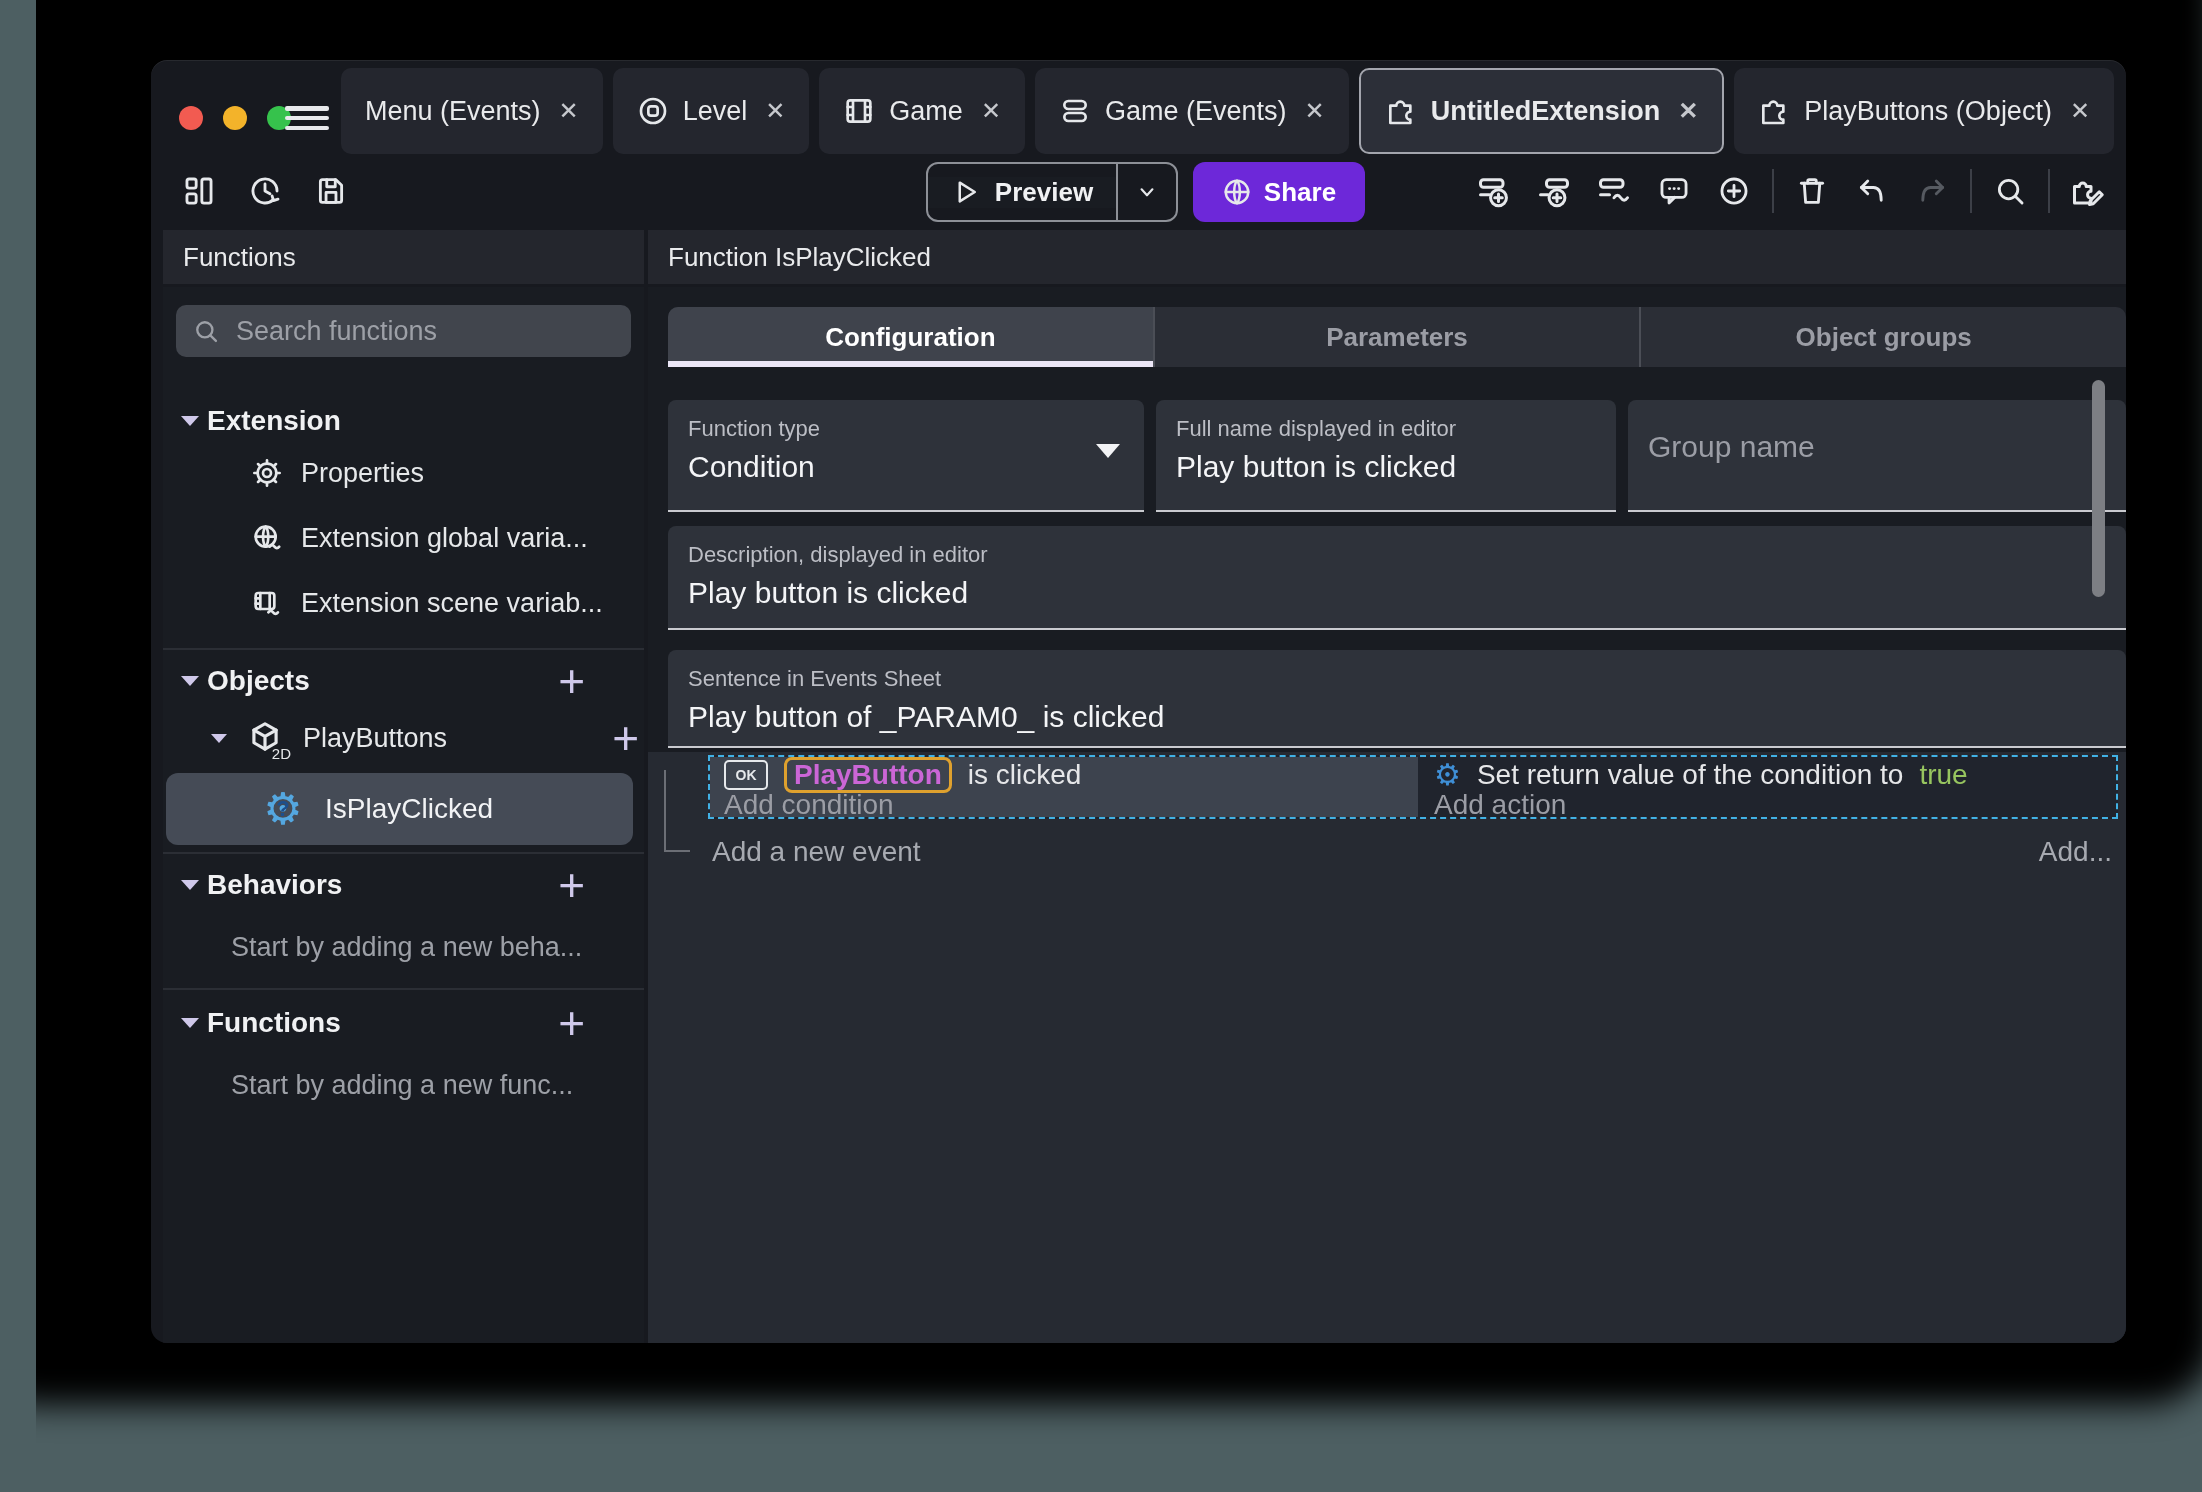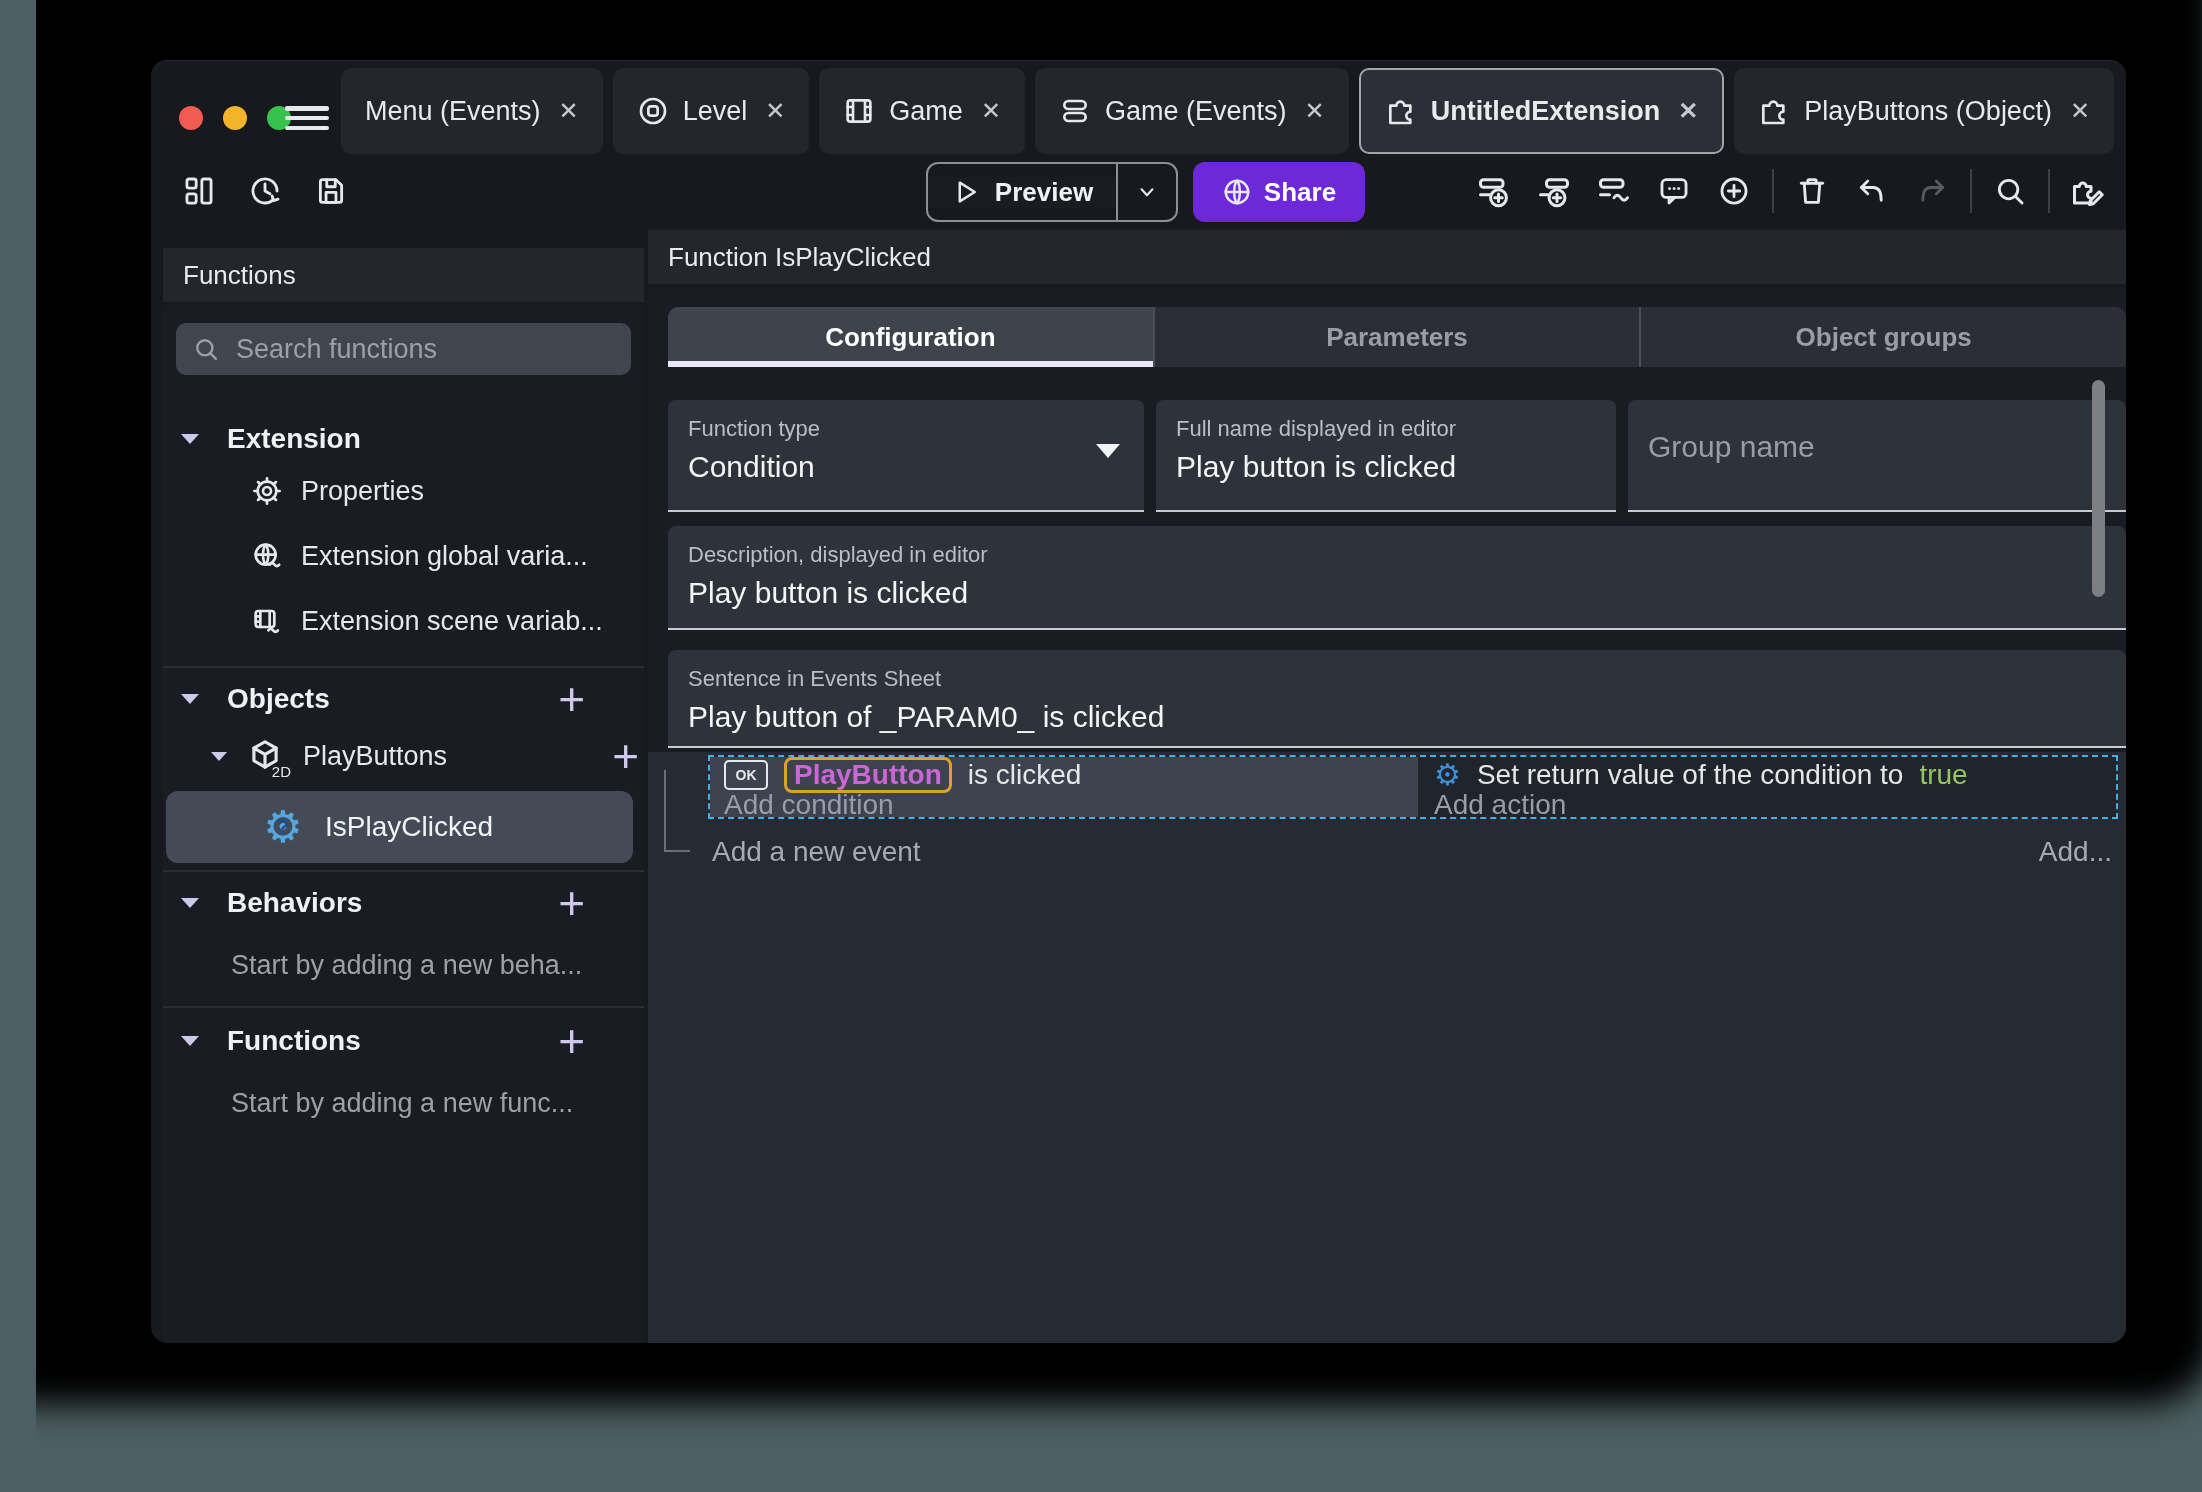--- a/index.html
+++ b/index.html
@@ -21,28 +21,28 @@
   .toolbar{left:0;top:95px;right:0;height:75px;}
   .tool-left{position:absolute;left:26px;top:14px;display:flex;gap:22px;align-items:center;}
   .icbtn{width:44px;height:44px;display:flex;align-items:center;justify-content:center;}
   .preview{position:absolute;left:775px;top:7px;width:252px;height:60px;border:2px solid #8d9097;border-radius:12px;box-sizing:border-box;display:flex;align-items:center;color:#f0f1f3;}
   .preview .main{flex:1;display:flex;align-items:center;justify-content:center;gap:14px;font-size:26px;font-weight:bold;}
   .preview .dd{width:58px;height:100%;border-left:2px solid #8d9097;display:flex;align-items:center;justify-content:center;}
   .share{position:absolute;left:1042px;top:7px;width:172px;height:60px;background:#6d28d9;border-radius:12px;display:flex;align-items:center;justify-content:center;gap:12px;color:#fff;font-size:26px;font-weight:bold;}
   .tool-right{position:absolute;right:16px;top:14px;display:flex;gap:16px;align-items:center;}
   .tdiv{width:2px;height:44px;background:#3c3f47;}
   
-  .sidebar{left:12px;top:188px;width:481px;bottom:0;background:#191c22;}
+  .sidebar{left:12px;top:170px;width:481px;bottom:0;background:#191c22;}
   .main{left:497px;top:170px;right:0;bottom:0;background:#191c22;}
   .phead{left:0;top:0;right:0;height:57px;background:#24262d;border-bottom:3px solid #17191f;display:flex;align-items:center;padding-left:20px;box-sizing:border-box;color:#e9eaec;font-size:26px;}
   
   .search{left:13px;top:75px;width:455px;height:52px;background:#41454d;border-radius:10px;display:flex;align-items:center;gap:14px;padding:0 16px;box-sizing:border-box;}
   .search input{background:transparent;border:none;outline:none;color:#a2a5ac;font-size:27px;font-family:inherit;width:100%;}
   .search input::placeholder{color:#9da0a7;}
-  .secrow{height:42px;display:flex;align-items:center;gap:28px;color:#f0f1f3;font-size:28px;font-weight:bold;}
+  .secrow{height:42px;display:flex;align-items:center;gap:8px;color:#f0f1f3;font-size:28px;font-weight:bold;}
   .tri{width:0;height:0;border-left:9px solid transparent;border-right:9px solid transparent;border-top:10px solid #cfc8ea;}
   .tri.sm{border-left-width:8px;border-right-width:8px;border-top-width:9px;}
   .plus{position:absolute;right:36px;color:#cfc8ea;font-size:46px;font-weight:300;line-height:40px;}
   .item{position:absolute;display:flex;align-items:center;gap:18px;color:#e6e8ea;font-size:27px;height:36px;}
   .emptytxt{position:absolute;color:#9da0a7;font-size:27px;}
   .sdiv{position:absolute;left:0;right:0;height:2px;background:#2b2e35;}
   .selrow{position:absolute;left:3px;width:467px;height:72px;background:#454b56;border-radius:12px;display:flex;align-items:center;gap:20px;padding-left:95px;box-sizing:border-box;color:#f2f3f5;font-size:28px;}
   .gearq{position:relative;width:44px;height:44px;display:flex;align-items:center;justify-content:center;}
   .gearq .g{font-size:44px;line-height:44px;color:#54a7e0;font-family:"DejaVu Sans",sans-serif;}
   .gearq .q{position:absolute;font-size:22px;font-weight:bold;color:#1d4f8c;top:9px;}

